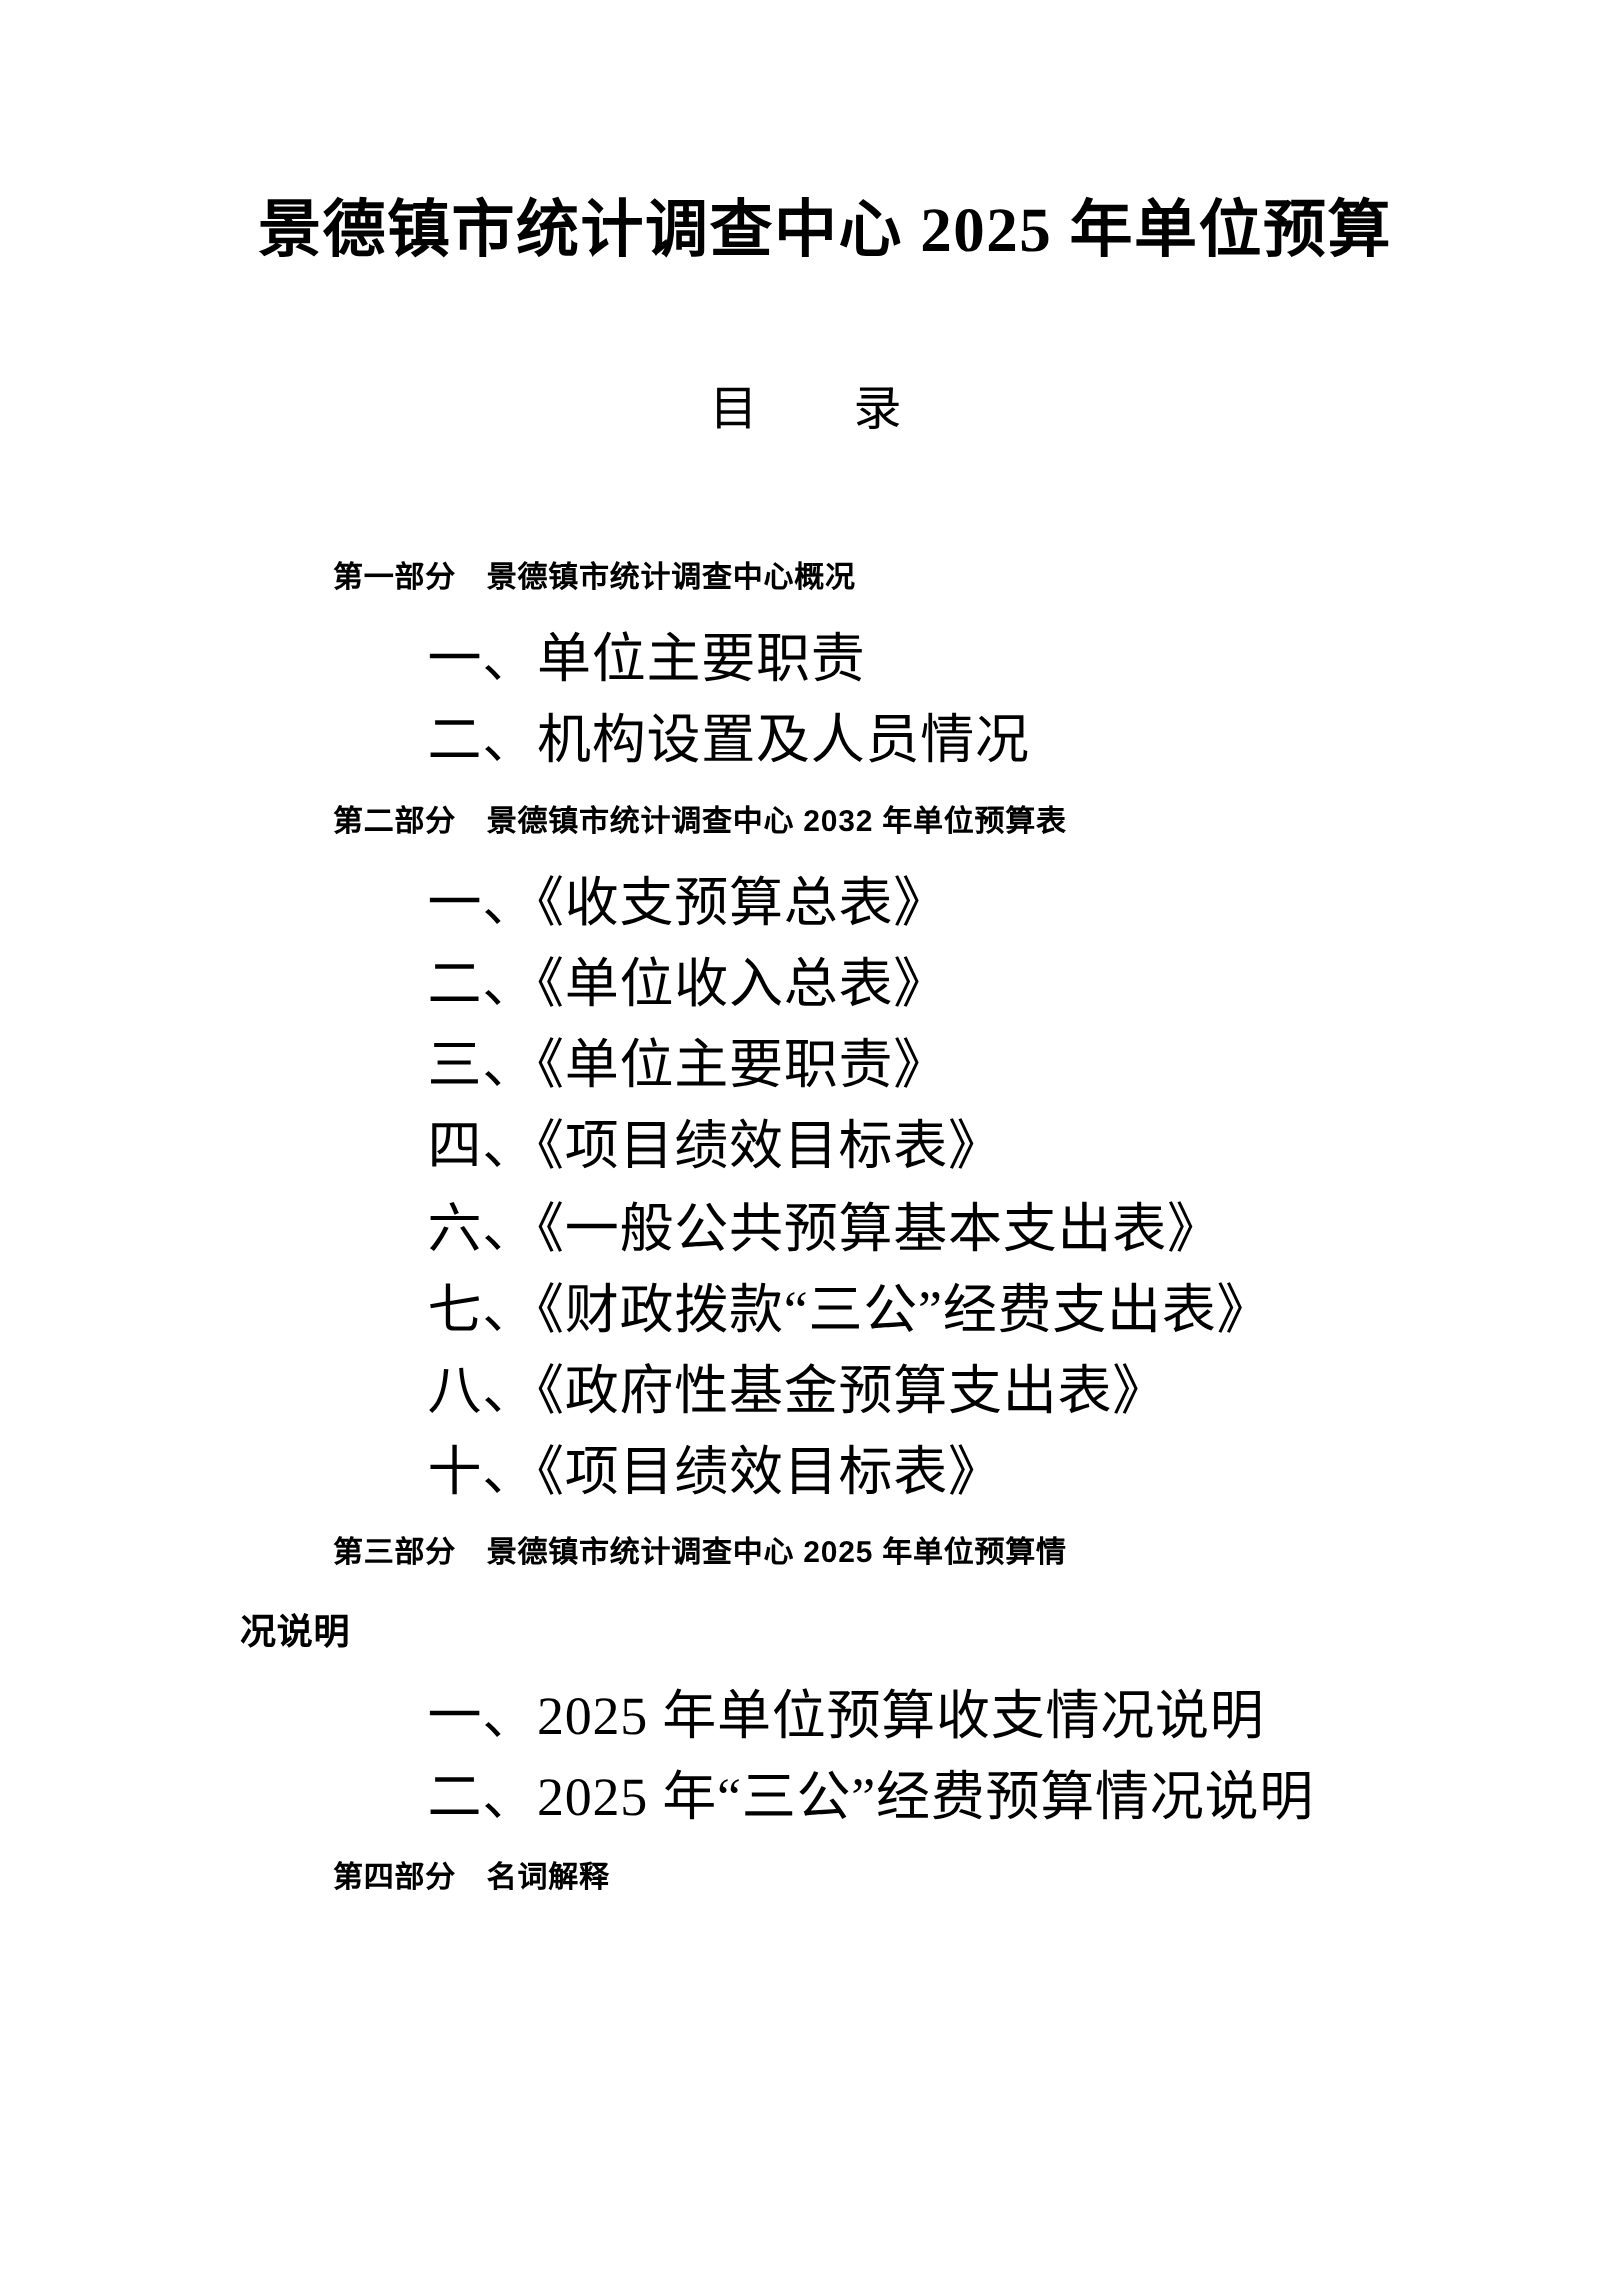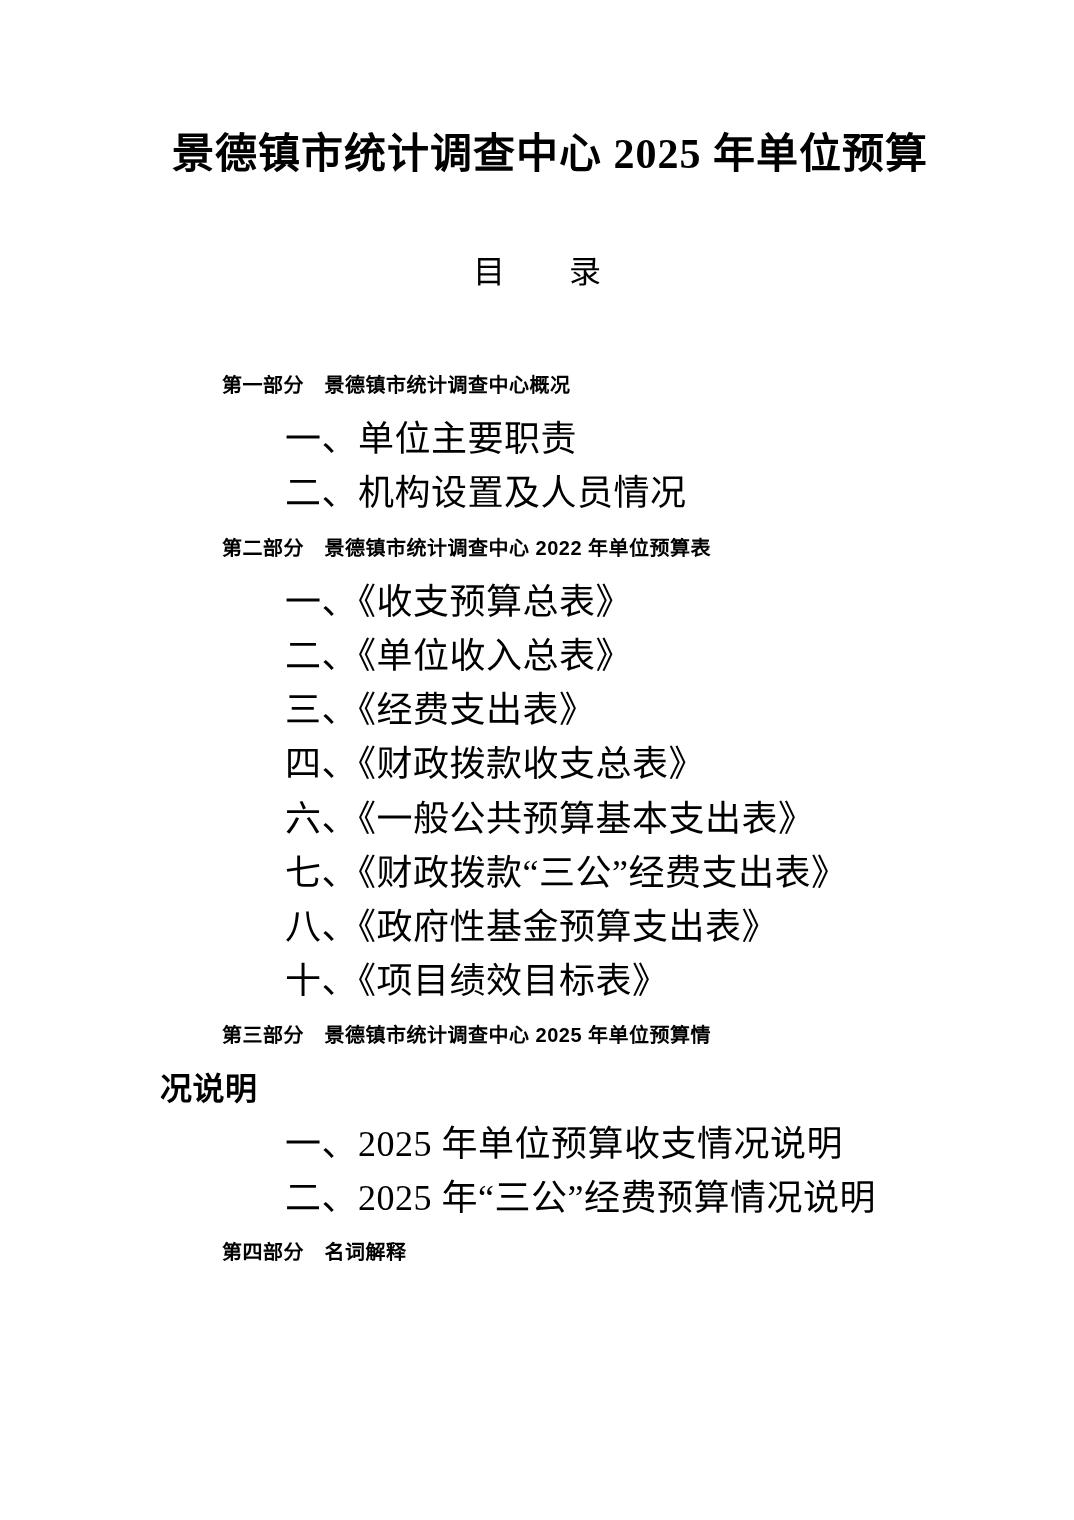--- a/index.html
+++ b/index.html
@@ -56,21 +56,21 @@
   }
   .line.part {
     padding-left: 62px;
     font-size: 20px;
     font-weight: 700;
     font-family: "Liberation Sans", "DejaVu Sans", sans-serif;
     letter-spacing: 0.5px;
   }
   .line.part-cont {
     padding-left: 0;
-    font-size: 32px;
+    font-size: 24px;
     font-weight: 700;
     font-family: "Liberation Sans", "DejaVu Sans", sans-serif;
     letter-spacing: 0.5px;
   }
   .line.item {
     padding-left: 125px;
     font-size: 36px;
     font-weight: 400;
     font-family: "Liberation Serif", "DejaVu Serif", serif;
     letter-spacing: 0.5px;
@@ -81,25 +81,25 @@
 
 <div class="page">
   <div class="doc-title">景德镇市统计调查中心 2025 年单位预算</div>
 
   <div class="toc-heading">目　　录</div>
 
   <div class="toc-lines" id="toc-lines">
       <div class="line part">第一部分　景德镇市统计调查中心概况</div>
       <div class="line item">一、单位主要职责</div>
       <div class="line item">二、机构设置及人员情况</div>
-      <div class="line part">第二部分　景德镇市统计调查中心 2022 年单位预算表</div>
+      <div class="line part">第二部分　景德镇市统计调查中心 2032 年单位预算表</div>
       <div class="line item">一、《收支预算总表》</div>
       <div class="line item">二、《单位收入总表》</div>
-      <div class="line item">三、《经费支出表》</div>
-      <div class="line item">四、《财政拨款收支总表》</div>
+      <div class="line item">三、《单位主要职责》</div>
+      <div class="line item">四、《项目绩效目标表》</div>
       <div class="line item">六、《一般公共预算基本支出表》</div>
       <div class="line item">七、《财政拨款“三公”经费支出表》</div>
       <div class="line item">八、《政府性基金预算支出表》</div>
       <div class="line item">十、《项目绩效目标表》</div>
       <div class="line part">第三部分　景德镇市统计调查中心 2025 年单位预算情</div>
       <div class="line part-cont">况说明</div>
       <div class="line item">一、2025 年单位预算收支情况说明</div>
       <div class="line item">二、2025 年“三公”经费预算情况说明</div>
       <div class="line part">第四部分　名词解释</div>
     </div>

